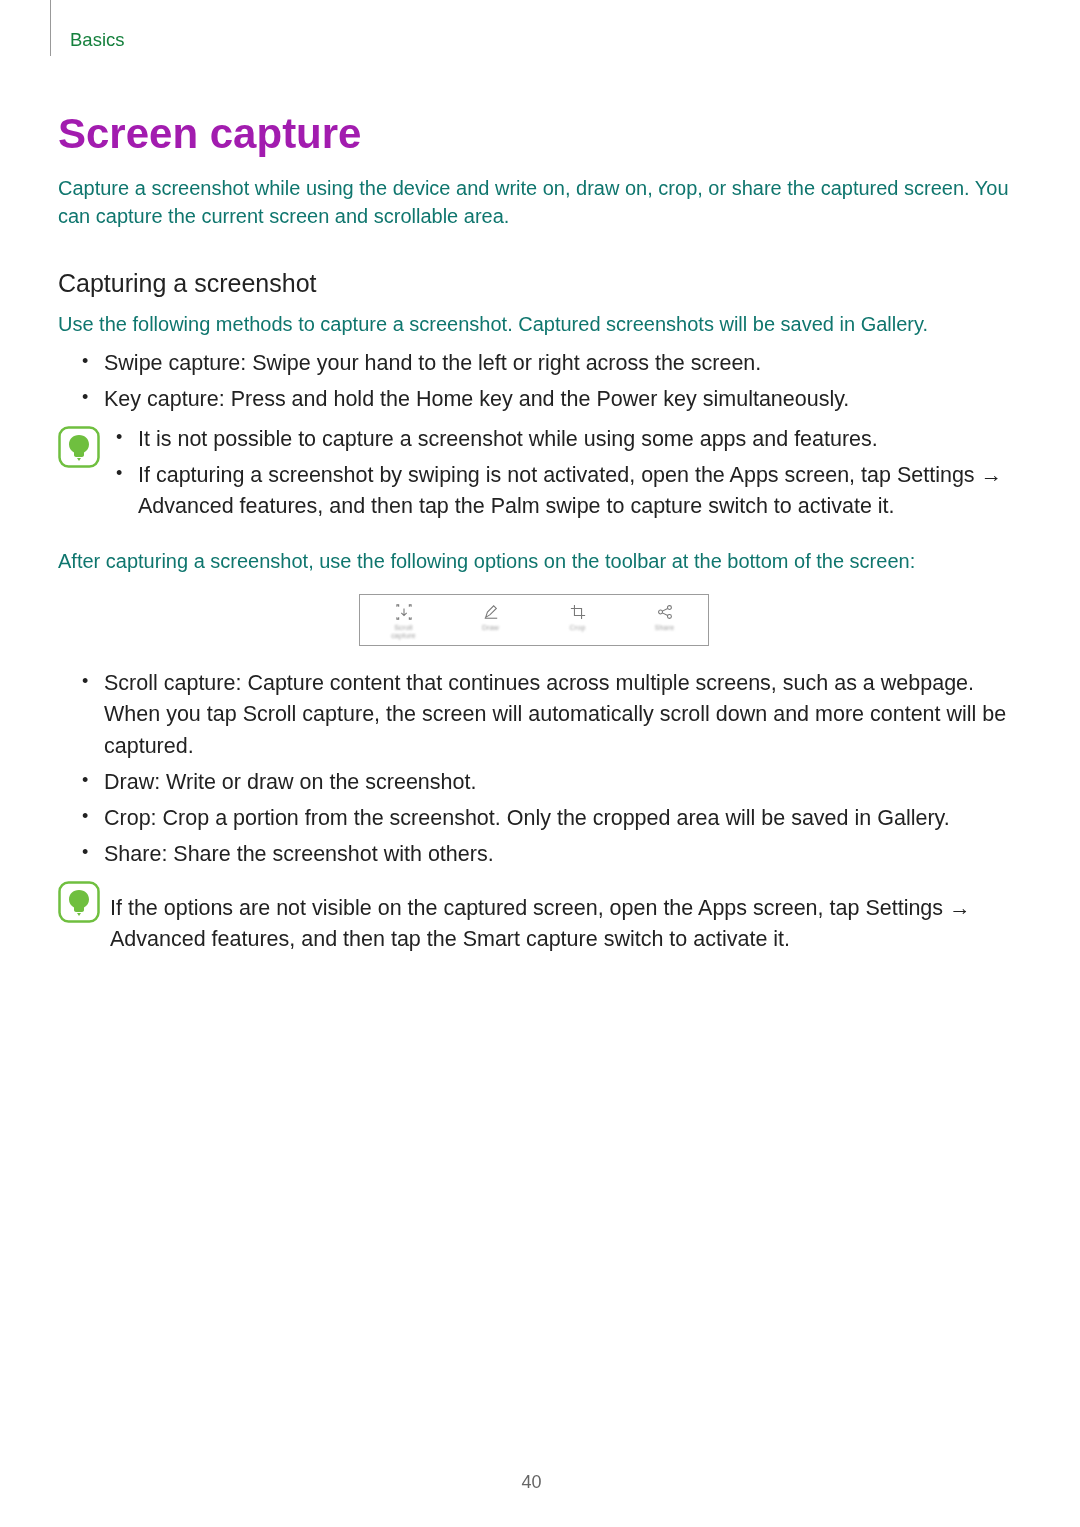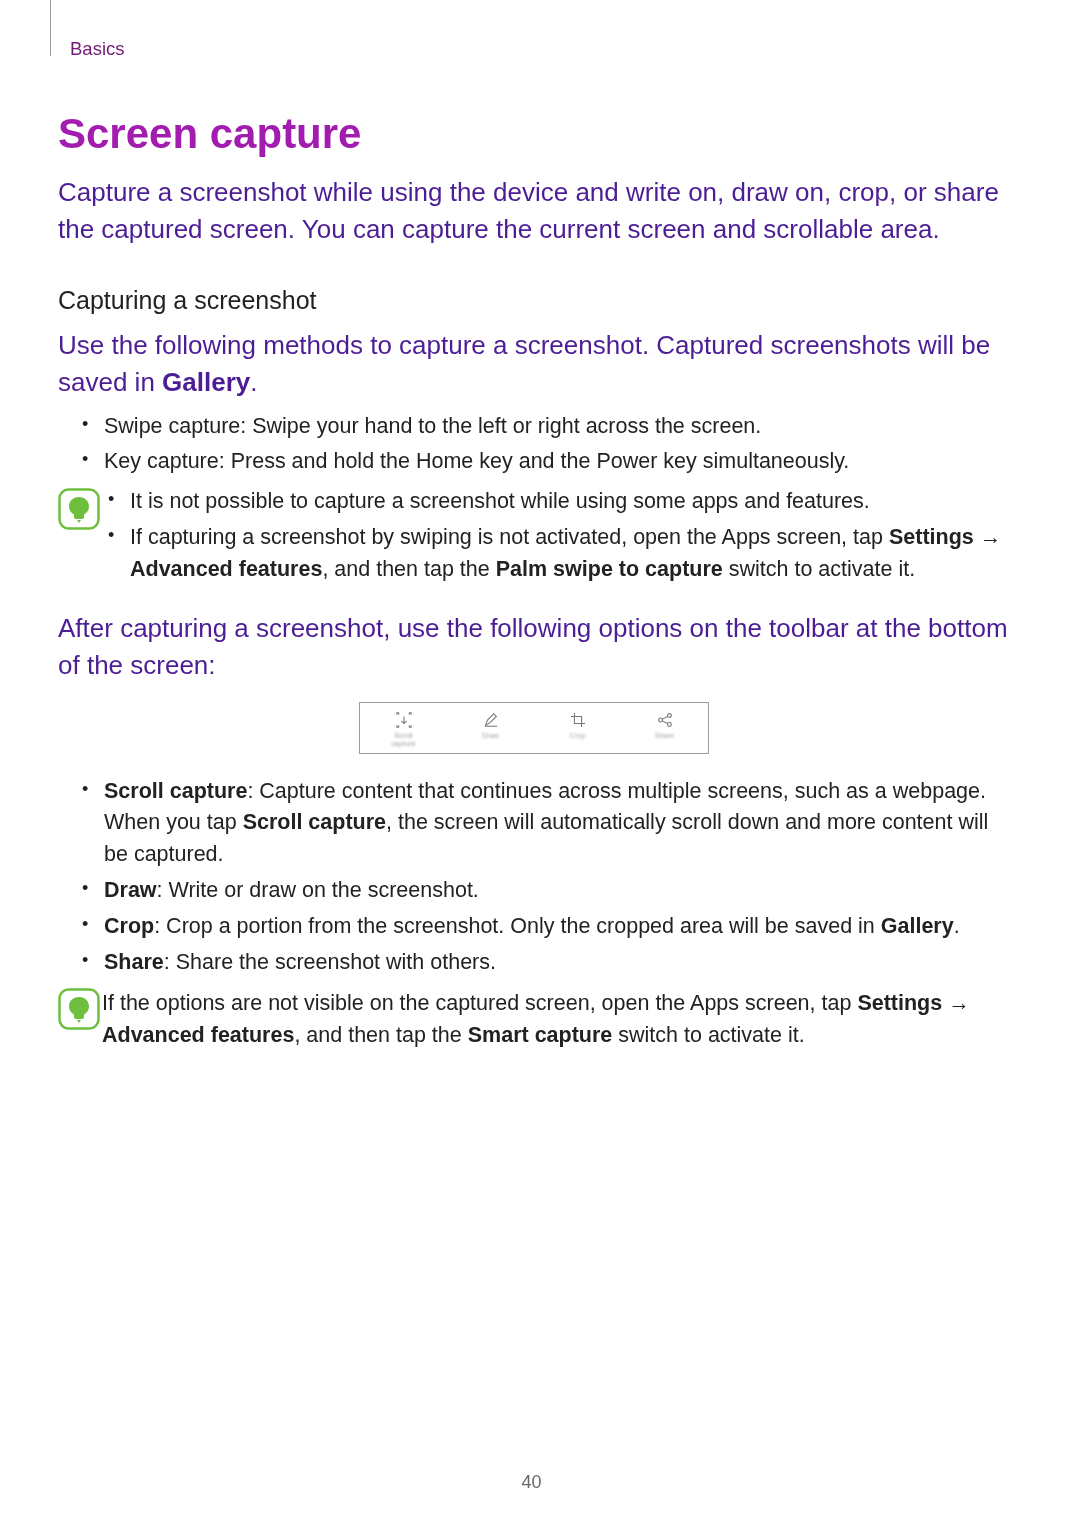--- a/index.html
+++ b/index.html
@@ -19,37 +19,37 @@
   .header-rule {
     position: absolute;
     top: 0;
     left: 50px;
     width: 1px;
     height: 56px;
     background: #999;
   }
   .section-label {
     position: absolute;
-    top: 38px;
+    top: 29px;
     left: 70px;
     font-size: 18.5px;
-    color: #701a75;
+    color: #15803d;
     font-weight: 400;
   }
   .title {
     margin-top: 72px;
     font-size: 42px;
     font-weight: 700;
     color: #a21caf;
     margin-bottom: 16px;
   }
   .body-text {
-    font-size: 26px;
+    font-size: 20px;
     line-height: 1.42;
-    color: #4c1d95;
+    color: #0f766e;
     margin: 0 0 10px 0;
   }
   .subheading {
     font-size: 25px;
     font-weight: 400;
     margin-top: 38px;
     margin-bottom: 12px;
     color: #222;
   }
   ul.bullets {
@@ -68,37 +68,38 @@
     content: "•";
     position: absolute;
     left: 6px;
     top: 0;
     font-size: 18px;
     color: #222;
   }
   .note-block {
     display: flex;
     align-items: flex-start;
-    gap: 2px;
+    gap: 10px;
     margin: 8px 0 0 0;
   }
   .note-block .icon-box {
     flex: 0 0 42px;
     height: 42px;
     margin-top: 2px;
   }
   .note-block ul.bullets {
     margin: 0;
   }
   .note-block .note-body {
     font-size: 21.5px;
     line-height: 1.45;
     padding-top: 2px;
-  }
-  .bold { font-weight: 700; }
+    margin-top: 12px;
+  }
+  .bold { font-weight: 400; }
   .arrow { font-family: Arial, sans-serif; }
   .toolbar-wrap {
     display: flex;
     justify-content: center;
     margin: 18px 0 22px 0;
   }
   .toolbar {
     border: 1px solid #9c9c9c;
     padding: 8px 0 6px 0;
     display: flex;

